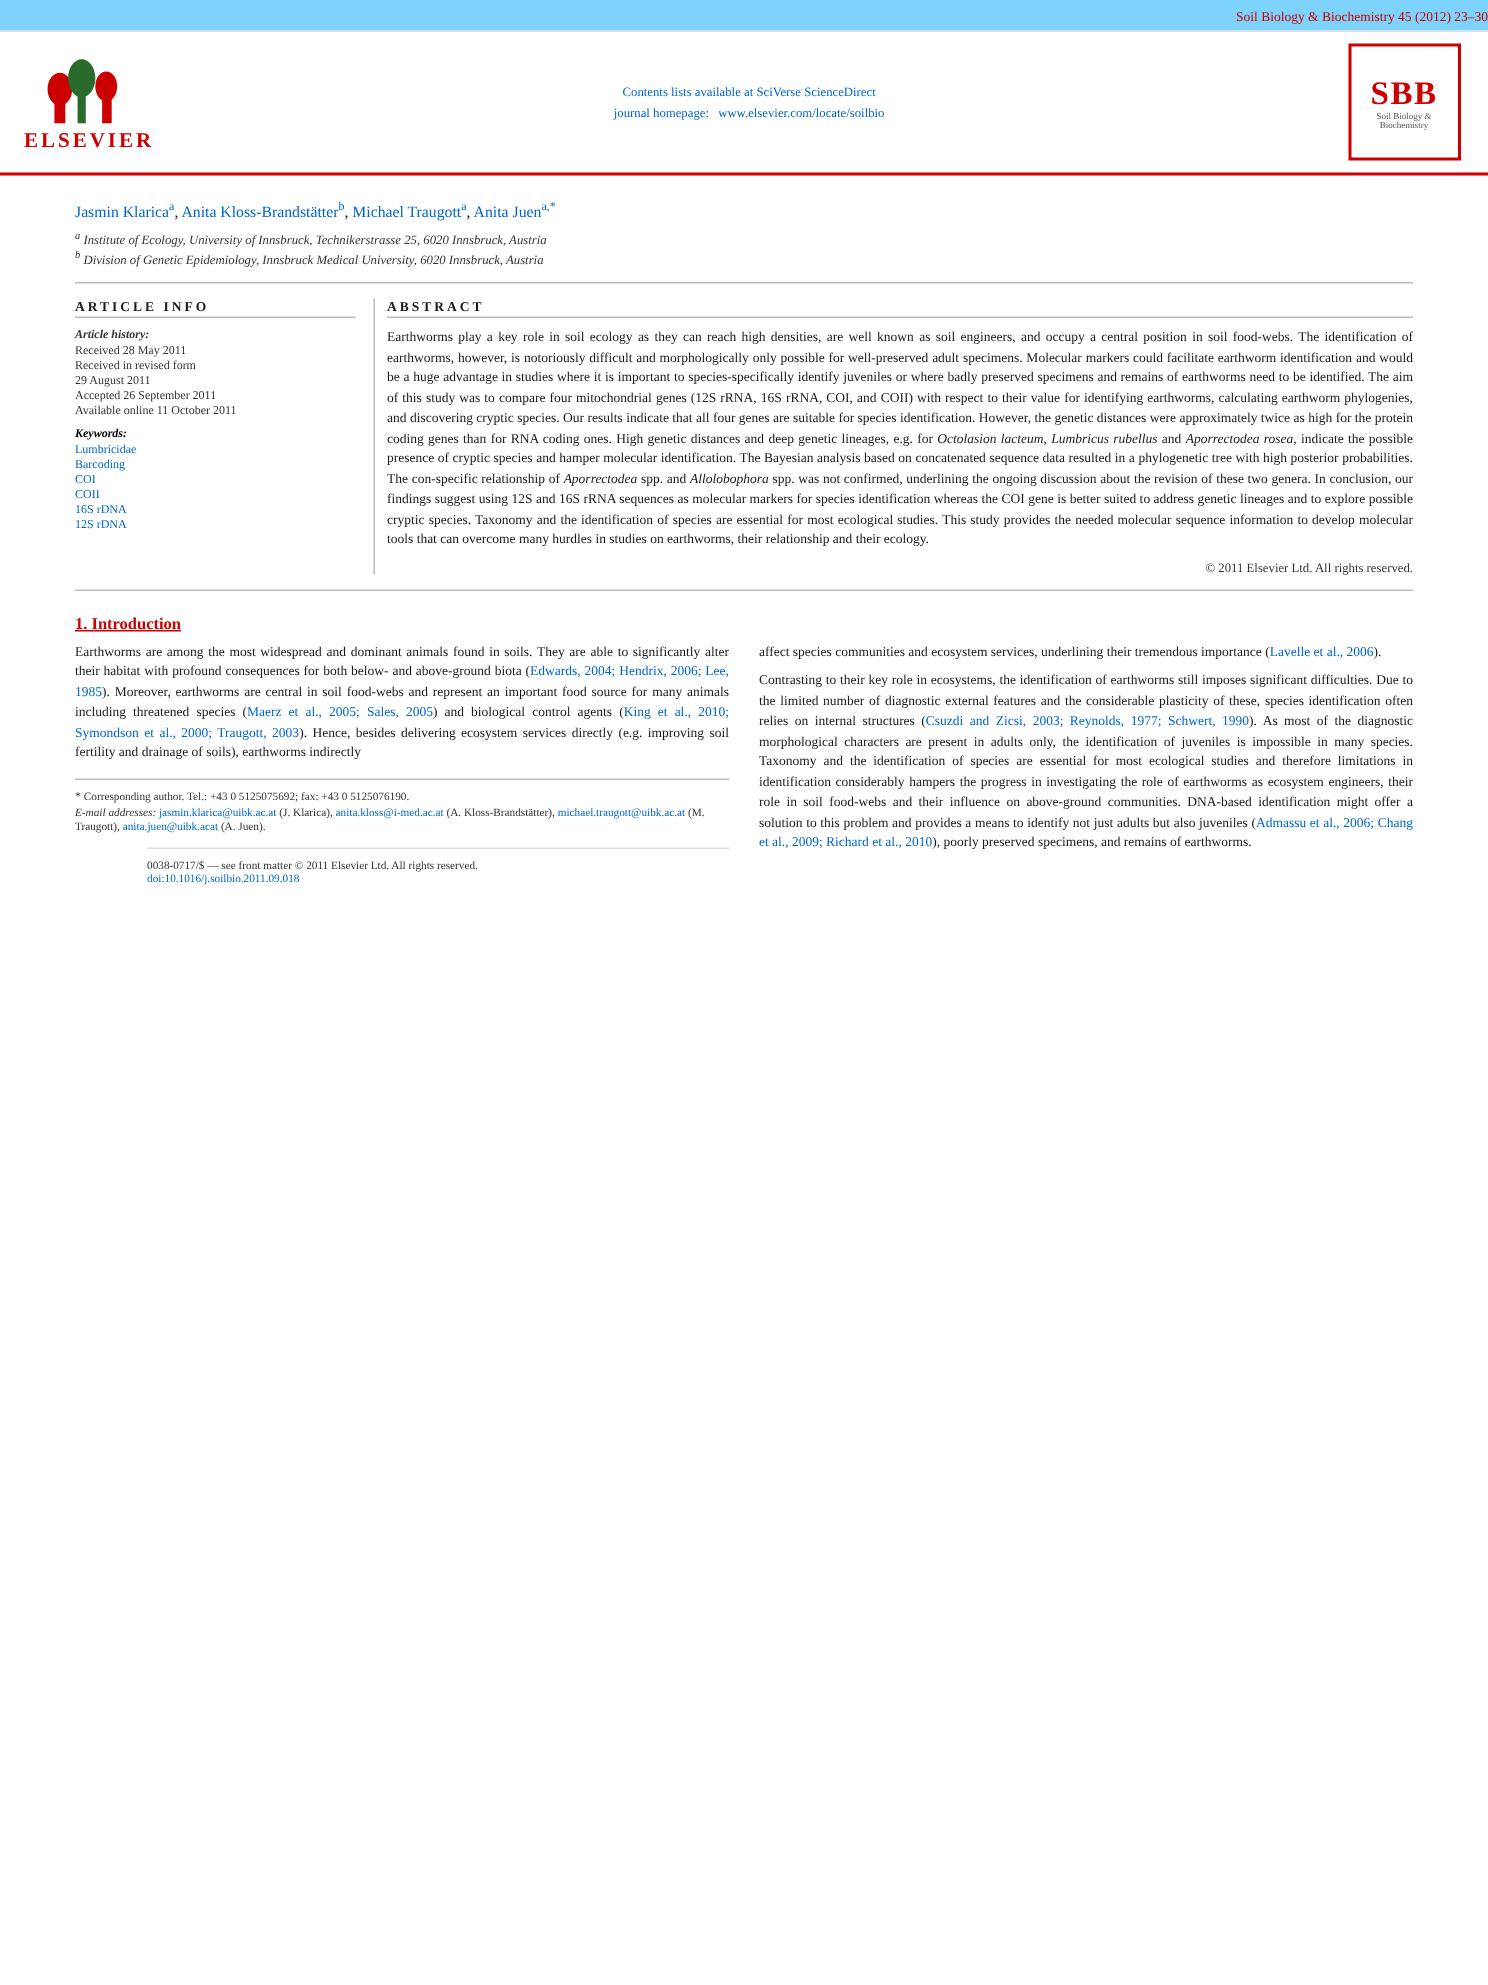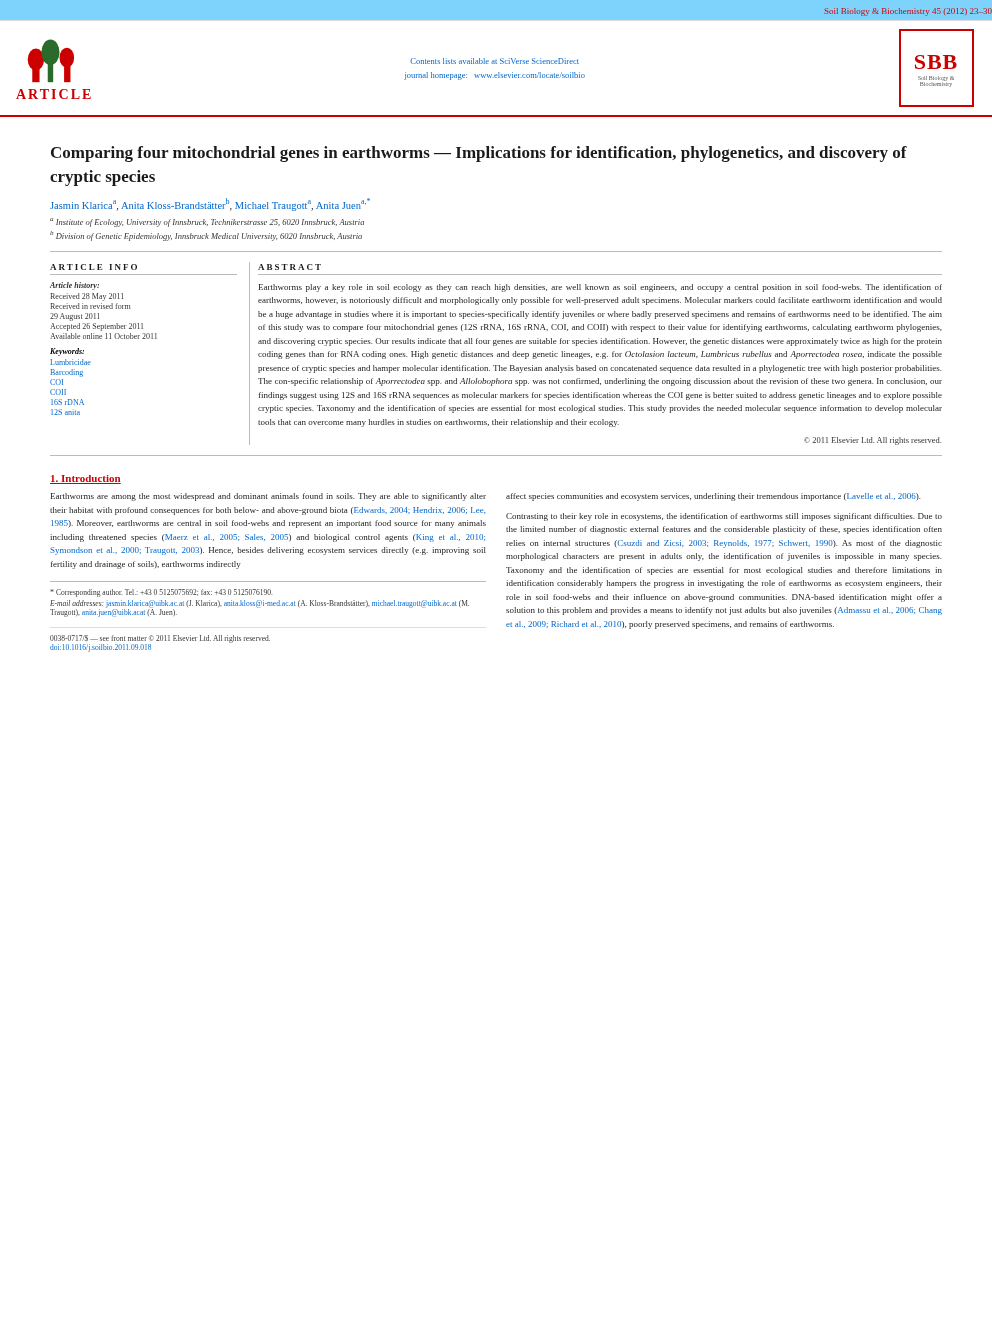--- a/index.html
+++ b/index.html
@@ -248,21 +248,21 @@
 <div class="journal-header">
   <div class="left-elsevier">
     <svg class="tree-icon" viewBox="0 0 60 55">
       <rect x="5" y="35" width="8" height="18" fill="#c00"></rect>
       <ellipse cx="9" cy="28" rx="9" ry="12" fill="#c00"></ellipse>
       <rect x="22" y="30" width="6" height="23" fill="#2a6a2a"></rect>
       <ellipse cx="25" cy="20" rx="10" ry="14" fill="#2a6a2a"></ellipse>
       <rect x="40" y="33" width="7" height="20" fill="#c00"></rect>
       <ellipse cx="43" cy="26" rx="8" ry="11" fill="#c00"></ellipse>
     </svg>
-    <span class="elsevier-text">ARTICLE</span>
+    <span class="elsevier-text">ELSEVIER</span>
   </div>
 
   <div class="center-section">
     <div class="sciverse-line">
       <span>Contents lists available at </span><span style="color:#0066cc; cursor:pointer;">SciVerse ScienceDirect</span>
     </div>
     <div class="homepage-line">
       <span>journal homepage:</span>
       <span style="color:#0066cc; cursor:pointer; margin-left:4px;">www.elsevier.com/locate/soilbio</span>
     </div>
@@ -272,21 +272,20 @@
     <div class="elsevier-logo-box">
       <span class="sbbb-logo" style="font-size:22px; font-weight:bold; color:#c00;">SBB</span>
       <span style="font-size:6px; color:#555; letter-spacing:0; font-weight:normal;">Soil Biology &amp;</span>
       <span style="font-size:6px; color:#555; letter-spacing:0; font-weight:normal;">Biochemistry</span>
     </div>
   </div>
 </div>
 
 <div class="main-content">
 
-  <div class="article-title">Comparing four mitochondrial genes in earthworms — Implications for identification, phylogenetics, and discovery of cryptic species</div>
 
   <div class="authors">
     <span style="color:#0066cc;">Jasmin Klarica</span><sup>a</sup>,
     <span style="color:#0066cc;">Anita Kloss-Brandstätter</span><sup>b</sup>,
     <span style="color:#0066cc;">Michael Traugott</span><sup>a</sup>,
     <span style="color:#0066cc;">Anita Juen</span><sup>a,*</sup>
   </div>
 
   <div class="affiliation">
     <sup>a</sup> <span>Institute of Ecology, University of Innsbruck, Technikerstrasse 25, 6020 Innsbruck, Austria</span>
@@ -310,21 +309,21 @@
         <div class="history-entry">Available online 11 October 2011</div>
       </div>
 
       <div class="keywords-section">
         <span class="kw-label">Keywords:</span>
         <span class="kw-item">Lumbricidae</span>
         <span class="kw-item">Barcoding</span>
         <span class="kw-item">COI</span>
         <span class="kw-item">COII</span>
         <span class="kw-item">16S rDNA</span>
-        <span class="kw-item">12S anita</span>
+        <span class="kw-item">12S rDNA</span>
       </div>
     </div>
 
     <div class="abstract-col">
       <div class="section-heading">ABSTRACT</div>
       <div class="abstract-text">
         Earthworms play a key role in soil ecology as they can reach high densities, are well known as soil engineers, and occupy a central position in soil food-webs. The identification of earthworms, however, is notoriously difficult and morphologically only possible for well-preserved adult specimens. Molecular markers could facilitate earthworm identification and would be a huge advantage in studies where it is important to species-specifically identify juveniles or where badly preserved specimens and remains of earthworms need to be identified. The aim of this study was to compare four mitochondrial genes (12S rRNA, 16S rRNA, COI, and COII) with respect to their value for identifying earthworms, calculating earthworm phylogenies, and discovering cryptic species. Our results indicate that all four genes are suitable for species identification. However, the genetic distances were approximately twice as high for the protein coding genes than for RNA coding ones. High genetic distances and deep genetic lineages, e.g. for <em>Octolasion lacteum</em>, <em>Lumbricus rubellus</em> and <em>Aporrectodea rosea</em>, indicate the possible presence of cryptic species and hamper molecular identification. The Bayesian analysis based on concatenated sequence data resulted in a phylogenetic tree with high posterior probabilities. The con-specific relationship of <em>Aporrectodea</em> spp. and <em>Allolobophora</em> spp. was not confirmed, underlining the ongoing discussion about the revision of these two genera. In conclusion, our findings suggest using 12S and 16S rRNA sequences as molecular markers for species identification whereas the COI gene is better suited to address genetic lineages and to explore possible cryptic species. Taxonomy and the identification of species are essential for most ecological studies. This study provides the needed molecular sequence information to develop molecular tools that can overcome many hurdles in studies on earthworms, their relationship and their ecology.
       </div>
       <div class="copyright-line">© 2011 Elsevier Ltd. All rights reserved.</div>
     </div>
@@ -337,21 +336,21 @@
 
     <div class="body-two-col">
       <div class="body-col">
         <p class="body-text">
           Earthworms are among the most widespread and dominant animals found in soils. They are able to significantly alter their habitat with profound consequences for both below- and above-ground biota (<span class="cite">Edwards, 2004; Hendrix, 2006; Lee, 1985</span>). Moreover, earthworms are central in soil food-webs and represent an important food source for many animals including threatened species (<span class="cite">Maerz et al., 2005; Sales, 2005</span>) and biological control agents (<span class="cite">King et al., 2010; Symondson et al., 2000; Traugott, 2003</span>). Hence, besides delivering ecosystem services directly (e.g. improving soil fertility and drainage of soils), earthworms indirectly
         </p>
         <div class="footnote-section">
           <p><span class="fn-star">*</span> Corresponding author. Tel.: +43 0 5125075692; fax: +43 0 5125076190.</p>
           <p><em>E-mail addresses:</em> <span style="color:#0066cc;">jasmin.klarica@uibk.ac.at</span> (J. Klarica), <span style="color:#0066cc;">anita.kloss@i-med.ac.at</span> (A. Kloss-Brandstätter), <span style="color:#0066cc;">michael.traugott@uibk.ac.at</span> (M. Traugott), <span style="color:#0066cc;">anita.juen@uibk.acat</span> (A. Juen).</p>
         </div>
-        <div class="bottom-bar" style="padding:6px 0;">
+        <div class="bottom-bar" style="padding:6px 0;margin-left:48px;">
           <div>0038-0717/$ — see front matter © 2011 Elsevier Ltd. All rights reserved.</div>
           <div style="color:#0066cc;">doi:10.1016/j.soilbio.2011.09.018</div>
         </div>
       </div>
 
       <div class="body-col">
         <p class="body-text">
           affect species communities and ecosystem services, underlining their tremendous importance (<span class="cite">Lavelle et al., 2006</span>).
         </p>
         <p class="body-text">

